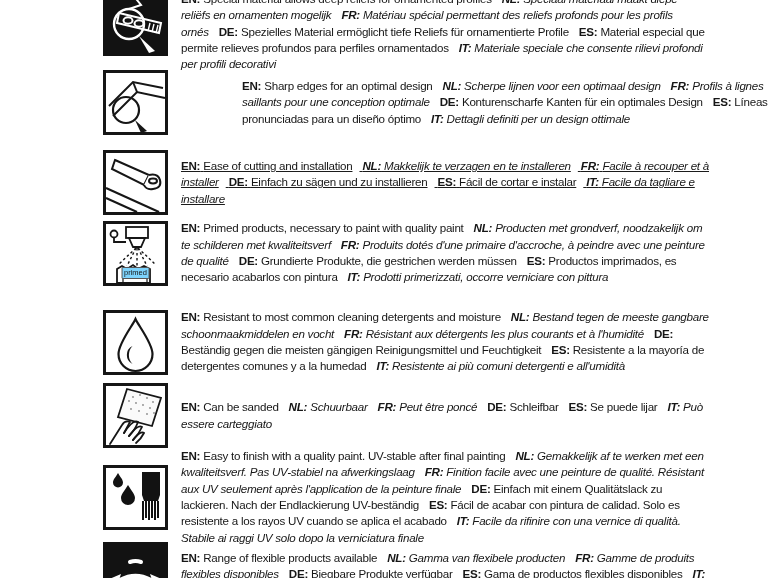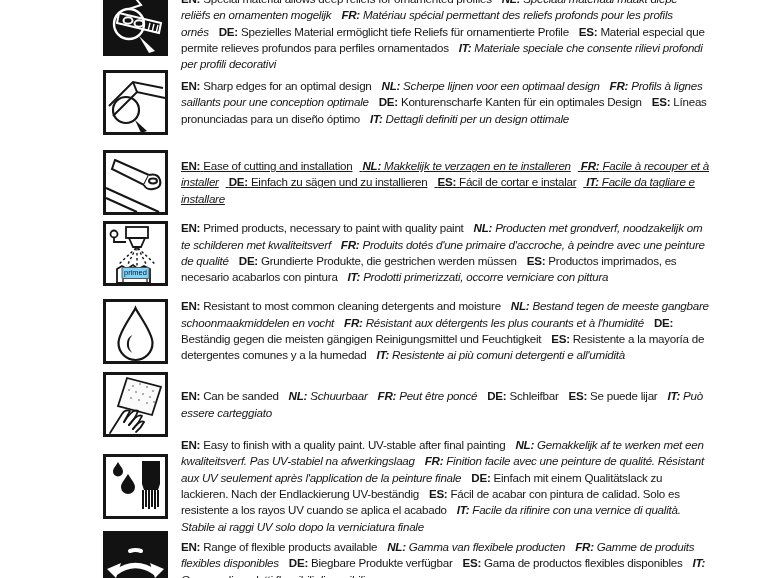--- a/index.html
+++ b/index.html
@@ -6,24 +6,24 @@
   body {
     width: 770px; height: 578px; overflow: hidden;
     font-family: "Liberation Sans", sans-serif;
     color: #1b1b1b;
   }
   .page { position: relative; width: 770px; height: 578px; overflow: hidden; background: #fff; }
   .feature-list { display: flex; flex-direction: column; padding-left: 103px; }
   .row { display: flex; align-items: center; gap: 13px; }
   .row.first { align-items: flex-start; }
   .row:nth-child(1) { margin-top: -9px;  height: 82px; }
-  .row:nth-child(2) { margin-top: -3px;  height: 65px; }
+  .row:nth-child(2) { margin-top: -3px;  height: 65px; justify-content: space-between; }
   .row:nth-child(3) { margin-top: 15px;  height: 65px; text-decoration: underline; }
   .row:nth-child(4) { margin-top: 5px;   height: 66px; }
-  .row:nth-child(5) { margin-top: 12px;   height: 66px; }
+  .row:nth-child(5) { margin-top: 23px;   height: 66px; }
   .row:nth-child(6) { margin-top: 8px;   height: 65px; }
   .row:nth-child(7) { margin-top: 0px;   height: 98px; }
   .row:nth-child(8) { margin-top: -4px;  height: 65px; }
   .icon-box { flex: 0 0 65px; width: 65px; height: 65px; position: relative; }
   .icon-box svg { display: block; }
   .icon-label {
     position: absolute; left: 50%; bottom: 7px; transform: translateX(-50%);
     font-size: 7.5px; line-height: 1; color: #161616; background: #7dd3fc;
     border: 1px solid #555; padding: 1px 2px; border-radius: 1px; white-space: nowrap;
   }

